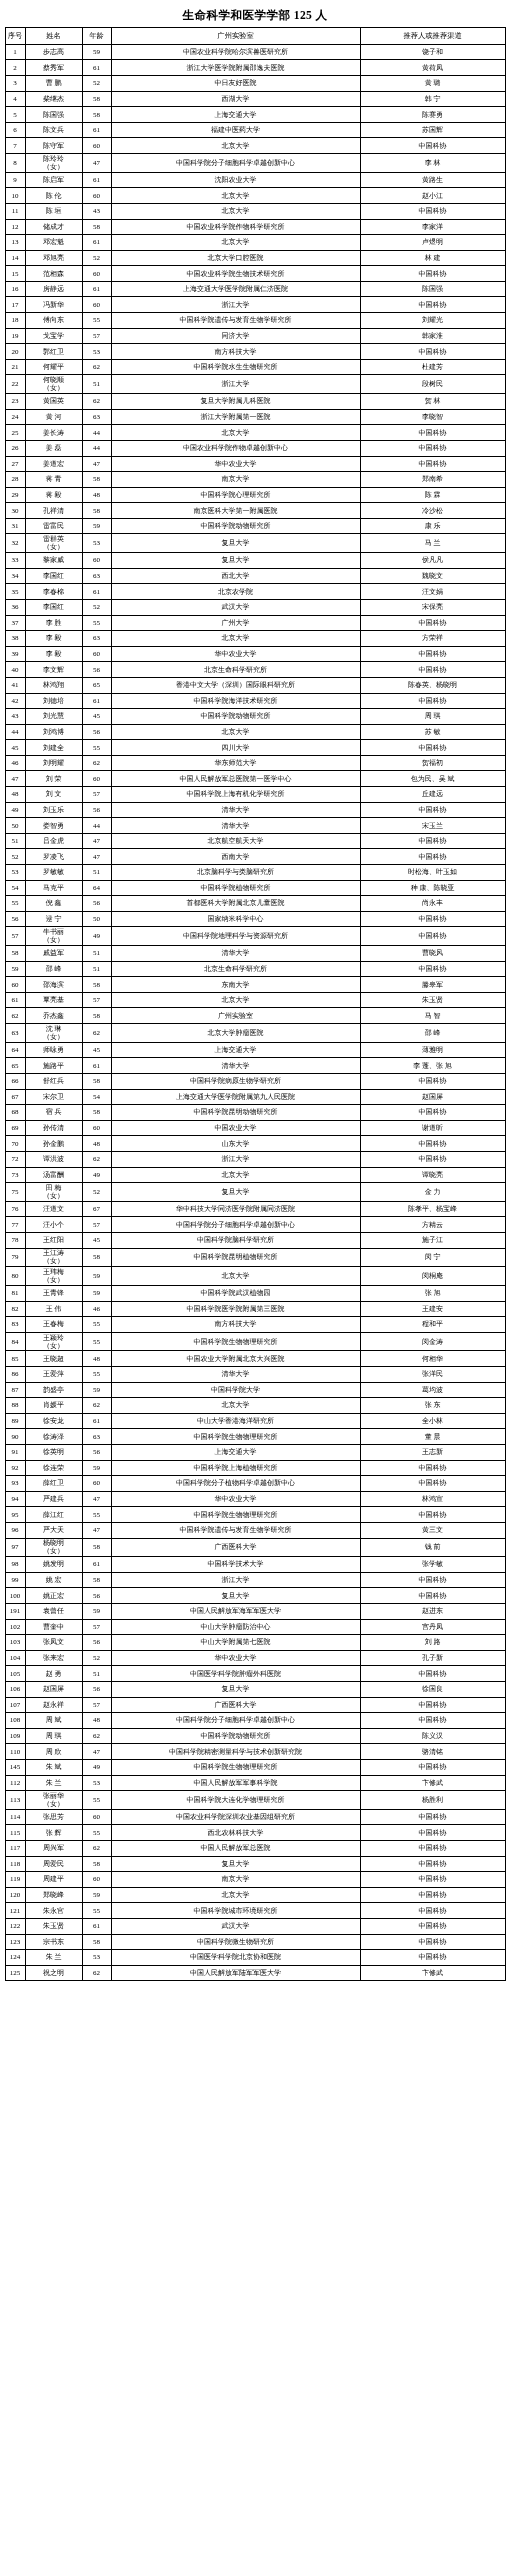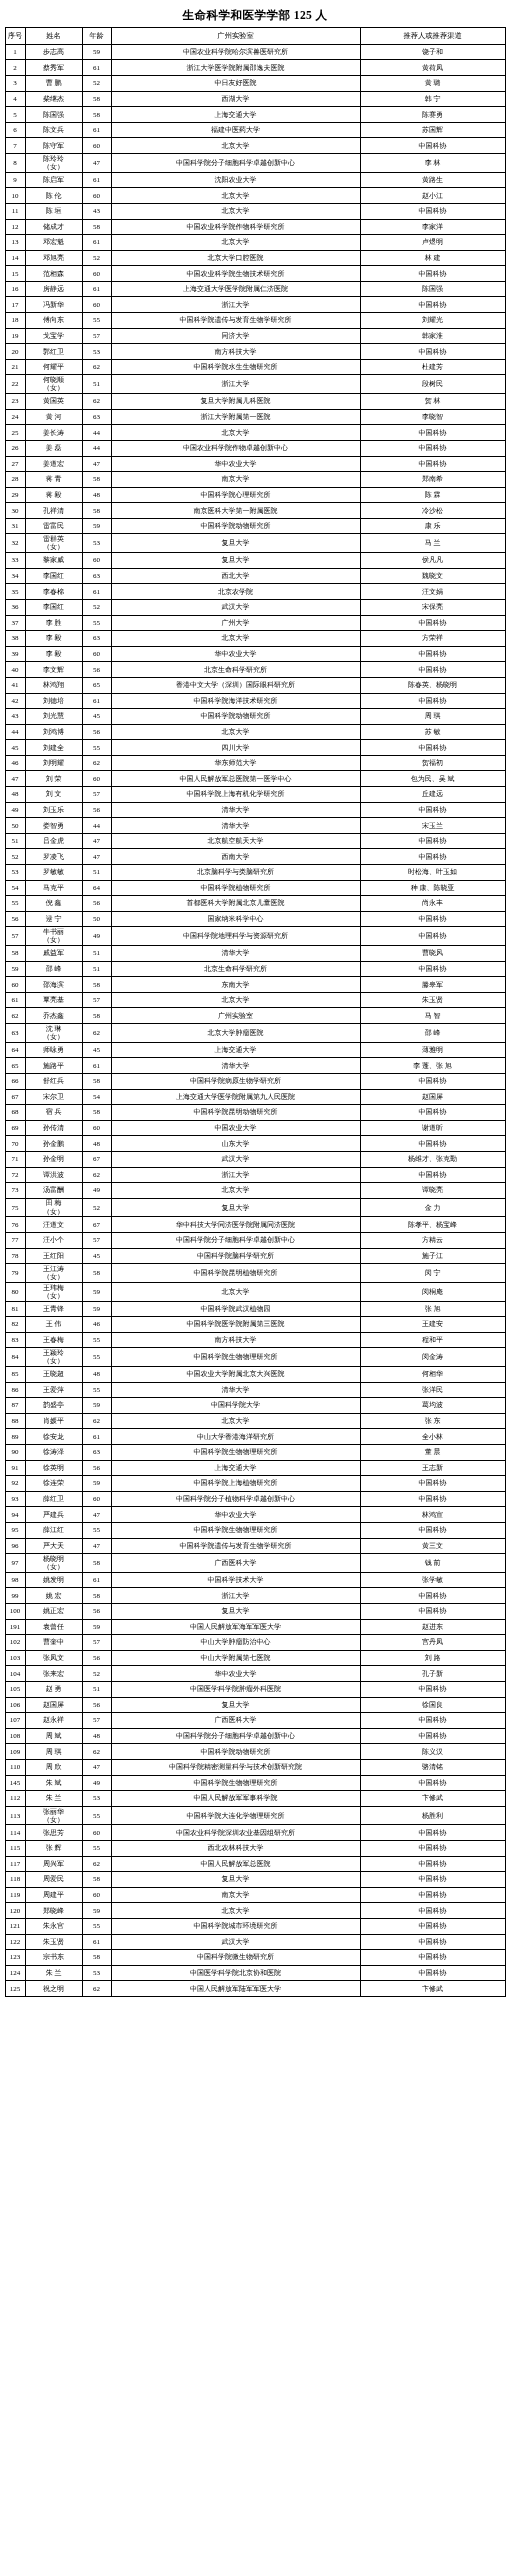--- a/index.html
+++ b/index.html
@@ -569,27 +569,20 @@
           <td>谢道昕</td>
         </tr>
         <tr>
           <td>70</td>
           <td>孙金鹏</td>
           <td>48</td>
           <td class="org">山东大学</td>
           <td>中国科协</td>
         </tr>
         <tr>
-          <td>71</td>
-          <td>孙金明</td>
-          <td>67</td>
-          <td class="org">武汉大学</td>
-          <td>杨维才、张克勤</td>
-        </tr>
-        <tr>
           <td>72</td>
           <td>谭洪波</td>
           <td>62</td>
           <td class="org">浙江大学</td>
           <td>中国科协</td>
         </tr>
         <tr>
           <td>73</td>
           <td>汤富酬</td>
           <td>49</td>

